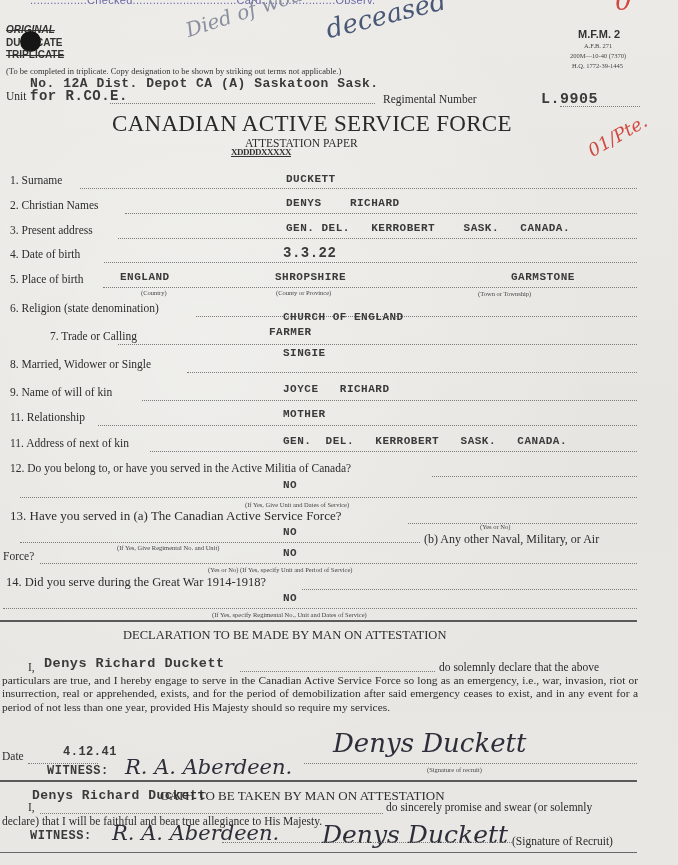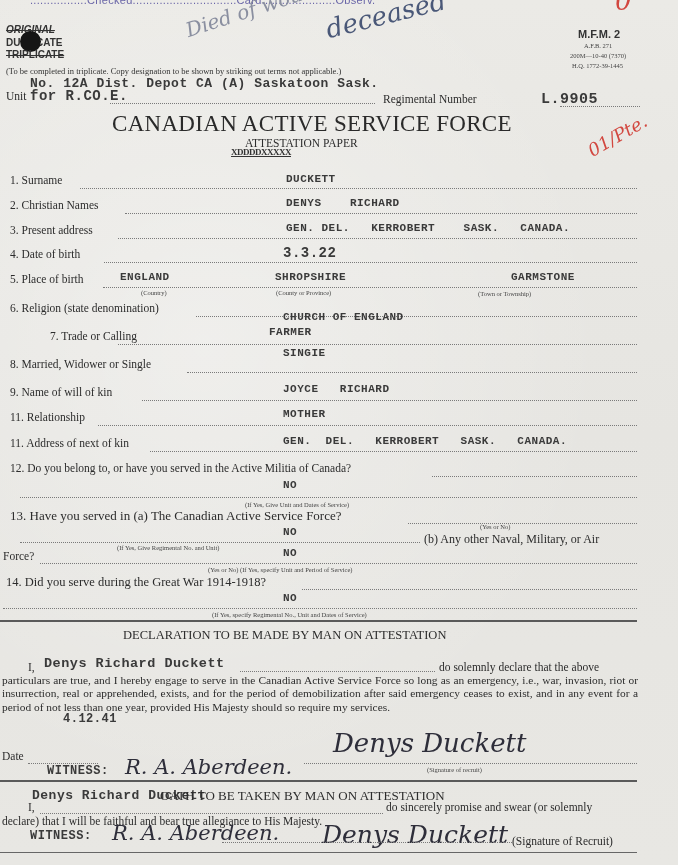--- a/index.html
+++ b/index.html
@@ -168,21 +168,21 @@
 
 <div class="abs serif" style="left:123px;top:628px;font-size:12.5px;">DECLARATION TO BE MADE BY MAN ON ATTESTATION</div>
 <div class="abs serif lbl" style="left:28px;top:661px;">I,</div>
 <div class="abs mono" style="left:44px;top:656px;font-size:13.5px;">Denys Richard Duckett</div>
 <div class="dots" style="left:240px;top:671px;width:195px;"></div>
 <div class="abs serif" style="left:439px;top:661px;font-size:11.5px;">do solemnly declare that the above</div>
 <div class="abs serif" style="left:2px;top:674px;width:636px;white-space:normal;font-size:11.4px;line-height:13.4px;text-align:justify;">particulars are true, and I hereby engage to serve in the Canadian Active Service Force so long as an emergency, i.e., war, invasion, riot or insurrection, real or apprehended, exists, and for the period of demobilization after said emergency ceases to exist, and in any event for a period of not less than one year, provided His Majesty should so require my services.</div>
 
 <div class="abs serif lbl" style="left:2px;top:750px;">Date</div>
 <div class="dots" style="left:28px;top:763px;width:70px;"></div>
-<div class="abs mono" style="left:63px;top:712px;font-size:12px;">4.12.41</div>
+<div class="abs mono" style="left:63px;top:745px;font-size:12px;">4.12.41</div>
 <div class="abs mono" style="left:47px;top:764px;font-size:12px;">WITNESS:</div>
 <div class="abs hand" style="left:125px;top:755px;font-size:21px;color:#2e2e3a;">R. A. Aberdeen.</div>
 <div class="dots" style="left:304px;top:763px;width:333px;"></div>
 <div class="abs hand" style="left:333px;top:728px;font-size:26px;color:#2e2e3a;">Denys Duckett</div>
 <div class="abs tiny" style="left:427px;top:766px;">(Signature of recruit)</div>
 
 <div class="rule" style="left:0px;top:780px;width:637px;"></div>
 
 <div class="abs mono" style="left:32px;top:788px;font-size:13px;">Denys Richard Duckett</div>
 <div class="abs serif" style="left:160px;top:788px;font-size:13px;font-family:Liberation Serif, serif;">OATH TO BE TAKEN BY MAN ON ATTESTATION</div>

